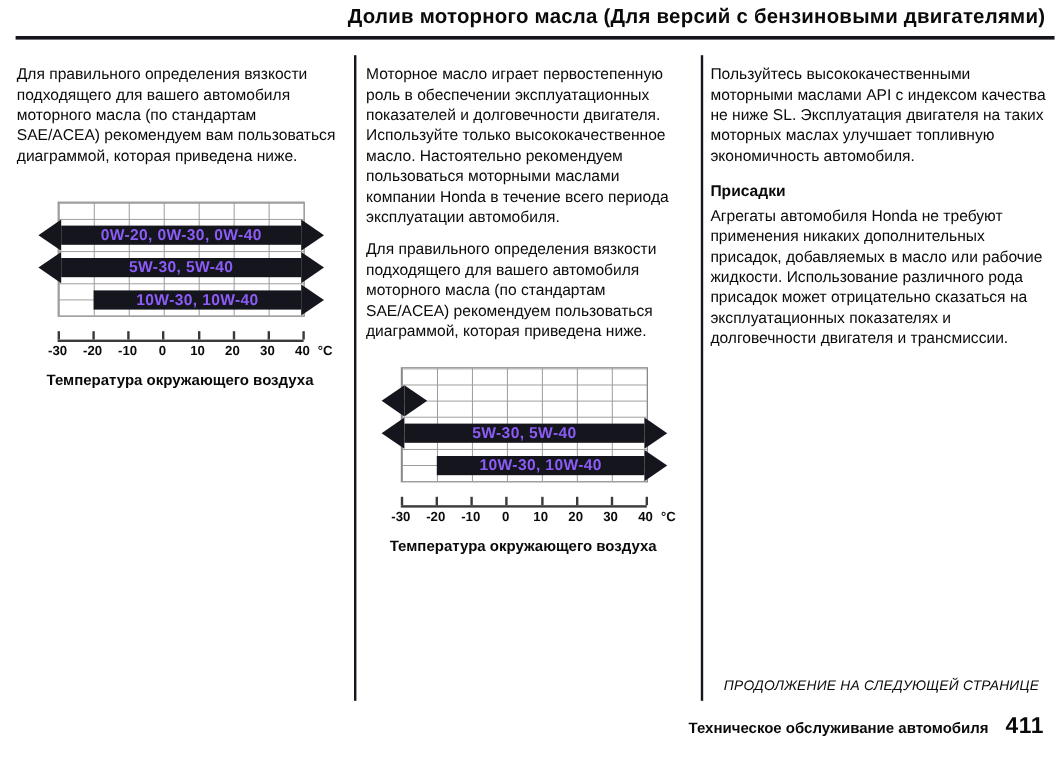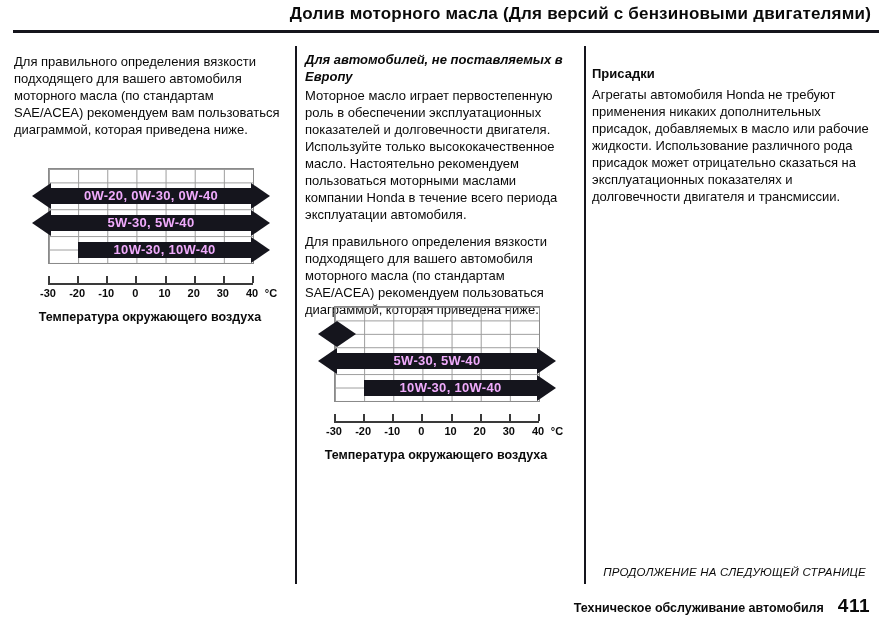--- a/index.html
+++ b/index.html
@@ -24,21 +24,21 @@
   #chart0{left:48px;top:168px;}
   #chart1{left:334px;top:306px;}
   .chart-box{position:relative;width:204px;height:94px;border:1px solid #8a8a8a;
     background-image:linear-gradient(90deg,var(--grid) 1px,transparent 1px),
                      linear-gradient(var(--grid) 1px,transparent 1px);
     background-size:29.143px 100%,100% 13.43px;}
   .arrow-row{position:absolute;display:flex;align-items:center;height:26px;}
   .head{width:0;height:0;border-top:13px solid transparent;border-bottom:13px solid transparent;flex:0 0 auto;}
   .head-left{border-right:19px solid var(--arrow);}
   .head-right{border-left:19px solid var(--arrow);}
-  .bar{flex:1;height:16px;background:var(--arrow);color:#f0abfc;font-weight:700;font-size:13px;
+  .bar{flex:1;height:16px;background:var(--arrow);color:#8b5cf6;font-weight:700;font-size:13px;
        display:flex;align-items:center;justify-content:center;white-space:nowrap;letter-spacing:.3px;}
   .chart-ruler{position:relative;margin-top:12px;height:7px;border-bottom:2px solid #3a3a3a;width:205px;}
   .tick{position:absolute;bottom:0;width:2px;height:7px;background:#3a3a3a;}
   .chart-ticklabels{position:relative;height:14px;margin-top:2px;font-size:11px;font-weight:700;}
   .ticklabel{position:absolute;transform:translateX(-50%);}
   .unitlabel{position:absolute;transform:translateX(-50%);font-weight:700;}
   .chart-caption{margin-top:9px;font-weight:700;font-size:12.5px;white-space:nowrap;
                  position:relative;left:50%;transform:translateX(-50%);width:max-content;}
   .continuation{position:absolute;top:566px;right:13px;font-style:italic;font-size:11.5px;letter-spacing:.2px;}
   .footer{position:absolute;top:595px;right:9px;display:flex;align-items:baseline;gap:14px;}
@@ -101,21 +101,20 @@
         <div class="ticklabel" style="left: 116.571px;">10</div>
         <div class="ticklabel" style="left: 145.714px;">20</div>
         <div class="ticklabel" style="left: 174.857px;">30</div>
         <div class="ticklabel" style="left: 204px;">40</div>
         <div class="unitlabel" style="left: 223px;">°C</div>
       </div>
       <div class="chart-caption">Температура окружающего воздуха</div>
     </div>
 
   <div class="col col-middle">
-    <p class="hdg-italic">Для автомобилей, не поставляемых в Европу</p>
     <p class="body-after-hdg">Моторное масло играет первостепенную роль в обеспечении эксплуатационных показателей и долговечности двигателя.  Используйте только высококачественное масло.  Настоятельно рекомендуем пользоваться моторными маслами компании Honda в течение всего периода эксплуатации автомобиля.</p>
     <p>Для правильного определения вязкости подходящего для вашего автомобиля моторного масла (по стандартам SAE/ACEA) рекомендуем пользоваться диаграммой, которая приведена ниже.</p>
   </div>
 
   <div class="chart" id="chart1">
       <div class="chart-box">
         <div class="arrow-row" style="top: 13.8571px; left: -17px; width: 238px;">
           <div class="head head-left"></div>
           <div class="head head-right"></div>
         </div>
@@ -151,20 +150,21 @@
         <div class="ticklabel" style="left: 116.571px;">10</div>
         <div class="ticklabel" style="left: 145.714px;">20</div>
         <div class="ticklabel" style="left: 174.857px;">30</div>
         <div class="ticklabel" style="left: 204px;">40</div>
         <div class="unitlabel" style="left: 223px;">°C</div>
       </div>
       <div class="chart-caption">Температура окружающего воздуха</div>
     </div>
 
   <div class="col col-right">
+    <p>Пользуйтесь высококачественными моторными маслами API с индексом качества не ниже SL.  Эксплуатация двигателя на таких моторных маслах улучшает топливную экономичность автомобиля.</p>
     <p class="hdg">Присадки</p>
     <p>Агрегаты автомобиля Honda не требуют применения никаких дополнительных присадок, добавляемых в масло или рабочие жидкости.  Использование различного рода присадок может отрицательно сказаться на эксплуатационных показателях и долговечности двигателя и трансмиссии.</p>
   </div>
 
   <div class="continuation">ПРОДОЛЖЕНИЕ НА СЛЕДУЮЩЕЙ СТРАНИЦЕ</div>
 
   <div class="footer">
     <span class="footer-section">Техническое обслуживание автомобиля</span>
     <span class="footer-page">411</span>
   </div>

